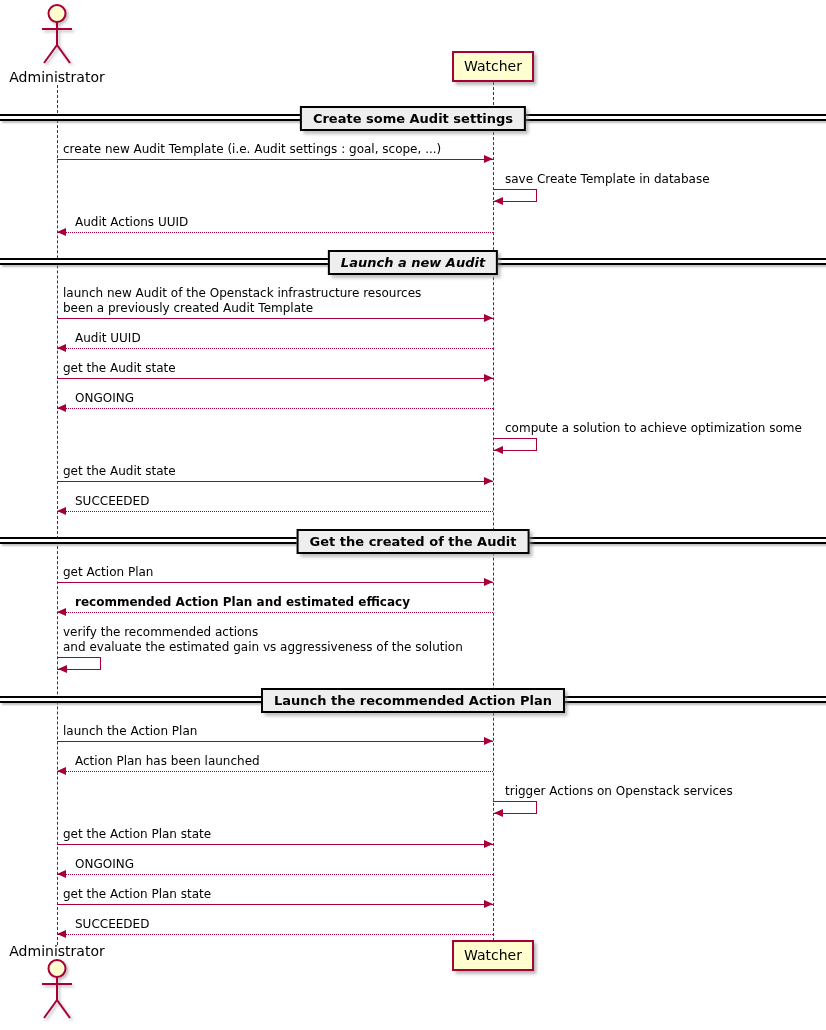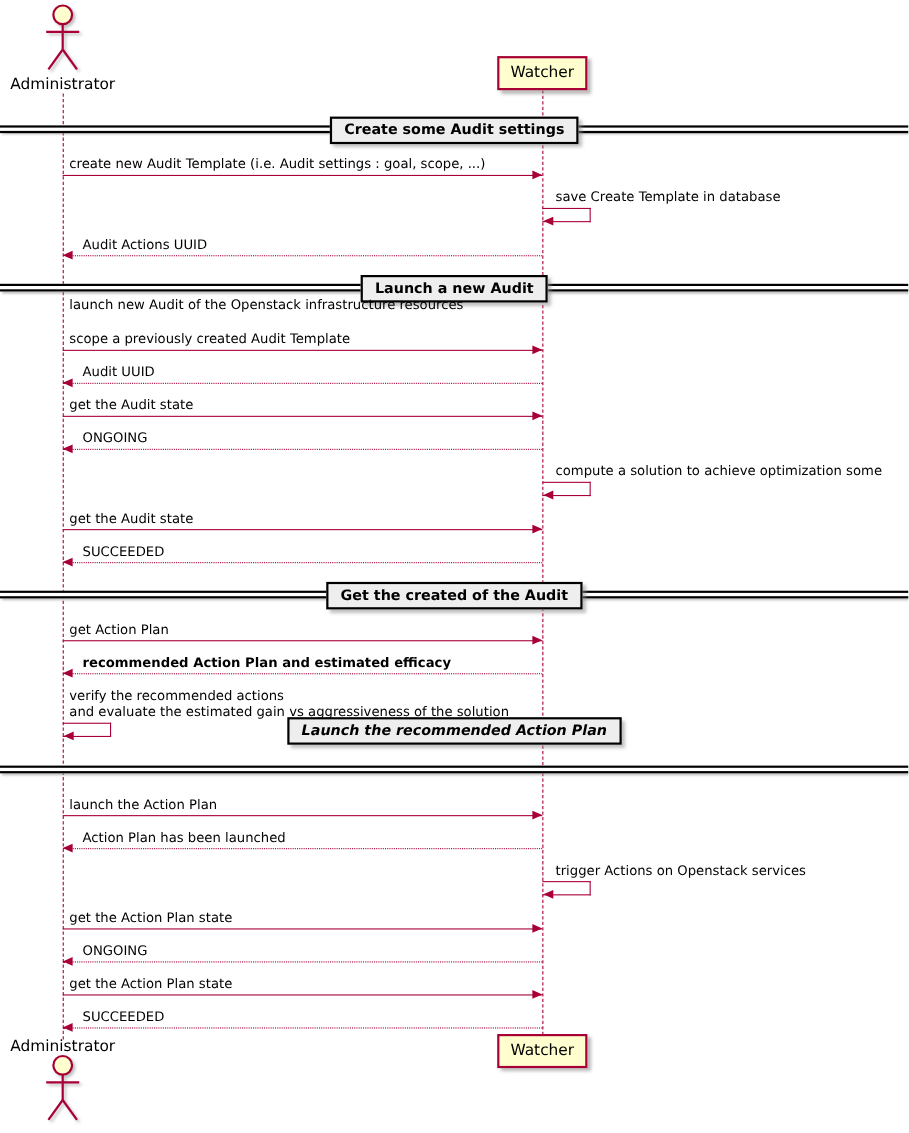--- a/index.html
+++ b/index.html
@@ -137,23 +137,23 @@
       <div class="msg-label" style="left: 63px; top: 142px;">create new Audit Template (i.e. Audit settings : goal, scope, ...)</div>
       <div class="msg-line" style="left: 57px; top: 159px; width: 436px;"></div>
       <div class="arrow-right" style="left: 484px; top: 155px;"></div>
       <div class="msg-label" style="left: 505px; top: 172px;">save Create Template in database</div>
       <div class="self-loop" style="left: 493px; top: 189px;"></div>
       <div class="arrow-left" style="left: 494px; top: 197px;"></div>
       <div class="msg-label" style="left: 75px; top: 215px;">Audit Actions UUID</div>
       <div class="msg-line dotted" style="left: 57px; top: 232px; width: 436px;"></div>
       <div class="arrow-left" style="left: 57px; top: 228px;"></div>
       <div class="divider-lines" style="top: 258px;"></div>
-      <div class="divider-box" style="top: 250px;">Launch a new Audit</div>
-      <div class="msg-label" style="left: 63px; top: 270px;">launch new Audit of the Openstack infrastructure resources</div>
-      <div class="msg-label" style="left: 63px; top: 301px;">scope a previously created Audit Template</div>
+      <div class="divider-box" style="top: 250px; font-style: italic;">Launch a new Audit</div>
+      <div class="msg-label" style="left: 63px; top: 286px;">launch new Audit of the Openstack infrastructure resources</div>
+      <div class="msg-label" style="left: 63px; top: 301px;">been a previously created Audit Template</div>
       <div class="msg-line" style="left: 57px; top: 318px; width: 436px;"></div>
       <div class="arrow-right" style="left: 484px; top: 314px;"></div>
       <div class="msg-label" style="left: 75px; top: 331px;">Audit UUID</div>
       <div class="msg-line dotted" style="left: 57px; top: 348px; width: 436px;"></div>
       <div class="arrow-left" style="left: 57px; top: 344px;"></div>
       <div class="msg-label" style="left: 63px; top: 361px;">get the Audit state</div>
       <div class="msg-line" style="left: 57px; top: 378px; width: 436px;"></div>
       <div class="arrow-right" style="left: 484px; top: 374px;"></div>
       <div class="msg-label" style="left: 75px; top: 391px;">ONGOING</div>
       <div class="msg-line dotted" style="left: 57px; top: 408px; width: 436px;"></div>
@@ -173,21 +173,21 @@
       <div class="msg-line" style="left: 57px; top: 582px; width: 436px;"></div>
       <div class="arrow-right" style="left: 484px; top: 578px;"></div>
       <div class="msg-label" style="left: 75px; top: 595px; font-weight: bold;">recommended Action Plan and estimated efficacy</div>
       <div class="msg-line dotted" style="left: 57px; top: 612px; width: 436px;"></div>
       <div class="arrow-left" style="left: 57px; top: 608px;"></div>
       <div class="msg-label" style="left: 63px; top: 625px;">verify the recommended actions</div>
       <div class="msg-label" style="left: 63px; top: 640px;">and evaluate the estimated gain vs aggressiveness of the solution</div>
       <div class="self-loop" style="left: 57px; top: 657px;"></div>
       <div class="arrow-left" style="left: 58px; top: 665px;"></div>
       <div class="divider-lines" style="top: 696px;"></div>
-      <div class="divider-box" style="top: 652px; font-style: italic;">Launch the recommended Action Plan</div>
+      <div class="divider-box" style="top: 688px;">Launch the recommended Action Plan</div>
       <div class="msg-label" style="left: 63px; top: 724px; text-align: center;">launch the Action Plan</div>
       <div class="msg-line" style="left: 57px; top: 741px; width: 436px;"></div>
       <div class="arrow-right" style="left: 484px; top: 737px;"></div>
       <div class="msg-label" style="left: 75px; top: 754px;">Action Plan has been launched</div>
       <div class="msg-line dotted" style="left: 57px; top: 771px; width: 436px;"></div>
       <div class="arrow-left" style="left: 57px; top: 767px;"></div>
       <div class="msg-label" style="left: 505px; top: 784px;">trigger Actions on Openstack services</div>
       <div class="self-loop" style="left: 493px; top: 801px;"></div>
       <div class="arrow-left" style="left: 494px; top: 809px;"></div>
       <div class="msg-label" style="left: 63px; top: 827px;">get the Action Plan state</div>

